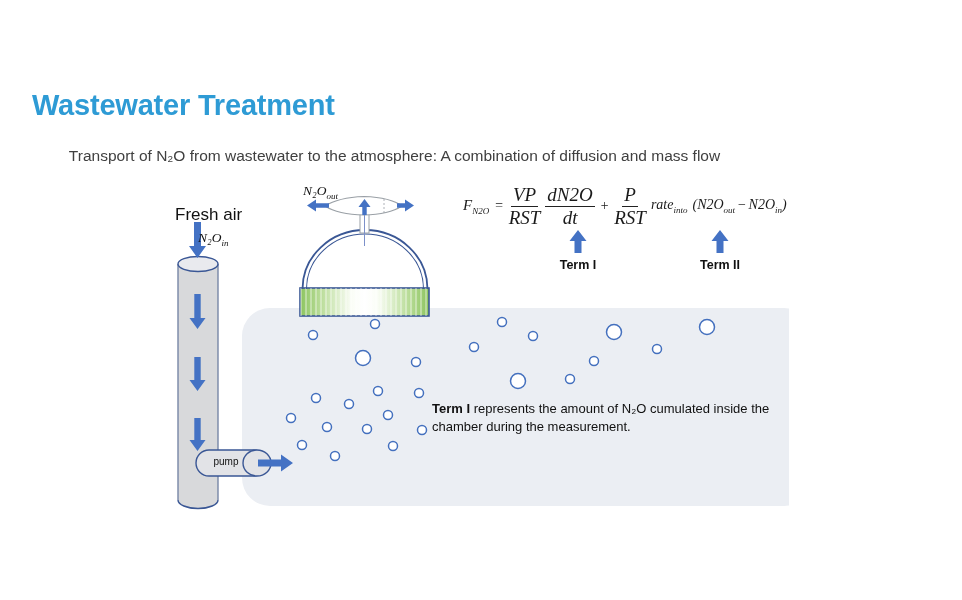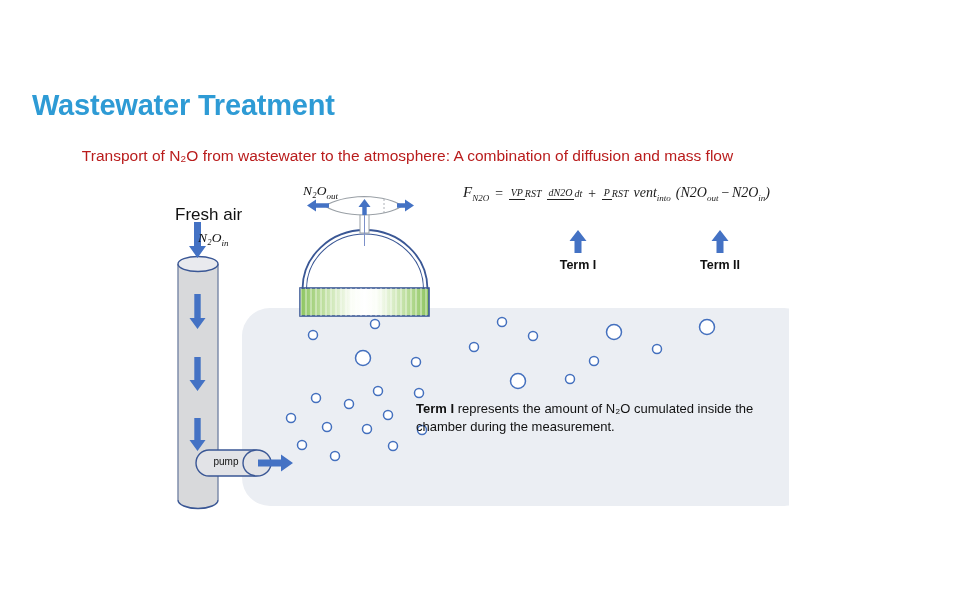--- a/index.html
+++ b/index.html
@@ -1,21 +1,21 @@
 <!DOCTYPE html>
 <html style="--title: #2E9BD5; --arrow: #4472C4; --outline: #3A5795; --water: #EBEEF3; --green: #8CC45F; --bubble: #4470BE;"><head>
 <meta charset="utf-8">
 <style>
   html,body{margin:0;padding:0;background:#fff;}
   .slide{position:relative;width:789px;height:600px;background:#fff;overflow:hidden;
          font-family:"Liberation Sans",sans-serif;}
   .title{position:absolute;left:32px;top:89px;font-size:29px;font-weight:bold;
          color:var(--title);letter-spacing:-0.2px;}
-  .subtitle{position:absolute;left:13px;top:147px;width:100%;text-align:center;
-            font-size:15.5px;color:#b91c1c;}
+  .subtitle{position:absolute;left:0;top:147px;width:100%;text-align:center;
+            font-size:15.5px;color:#404040;}
   .water{position:absolute;left:242px;top:308px;width:570px;height:198px;
          background:var(--water);border-radius:28px;}
   svg.overlay{position:absolute;left:0;top:0;width:962px;height:600px;z-index:2;}
   
   .cyl-fill{fill:#D8D9DB;}
   .cyl-side{stroke:#7786A6;stroke-width:1.4;}
   .cyl-top{fill:#E9EAEE;stroke:var(--outline);stroke-width:1.4;}
   .cyl-bottom{fill:#D8D9DB;stroke:var(--outline);stroke-width:1.4;}
   .band{stroke:var(--outline);stroke-width:1.6;}
   .dome{fill:none;stroke:var(--outline);stroke-width:1.8;}
@@ -32,29 +32,29 @@
   .lab{position:absolute;z-index:3;color:#111;text-align:center;}
   .math{font-family:"Liberation Serif",serif;font-style:italic;font-size:13.5px;}
   .math sub{font-size:9px;}
   #fresh-air{left:175px;top:205px;font-size:17px;}
   #n2o-in{left:198px;top:230px;}
   #n2o-out{left:303px;top:183px;}
   #pump-label{left:196px;top:456px;width:60px;text-align:center;font-size:10px;}
   .term-arrow-label{font-weight:bold;font-size:12.5px;width:64px;text-align:center;}
   #term1-label{left:546px;top:258px;}
   #term2-label{left:688px;top:258px;}
-  .note{position:absolute;left:416px;width:372px;z-index:3;font-size:13px;
+  .note{position:absolute;left:432px;width:372px;z-index:3;font-size:13px;
         line-height:17.5px;color:#111;}
   #note1{top:400px;} #note2{top:452px;}
   
   .formula{position:absolute;left:463px;top:184px;z-index:3;display:flex;align-items:center;
            gap:5px;font-family:"Liberation Serif",serif;font-style:italic;font-size:14px;color:#1a1a1a;}
   .formula .fvar{font-size:15px;}
   .formula sub{font-size:9px;font-style:italic;}
-  .frac{display:inline-flex;align-items:center;font-size:10px;line-height:1.15;}
+  .frac{display:inline-flex;flex-direction:column;align-items:center;font-size:19px;line-height:1.15;}
   .frac .num{border-bottom:1.2px solid #222;padding:0 2px;}
   .mns{margin:0 2px;}
 </style>
 </head>
 <body>
 
 <div class="slide">
 
   <div class="title">Wastewater Treatment</div>
   <div class="subtitle">Transport of N₂O from wastewater to the atmosphere: A combination of diffusion and mass flow</div>
@@ -163,21 +163,21 @@
       </span>
     <span class="frac">
         <span class="num">dN2O</span>
         <span class="den">dt</span>
       </span>
     <span>+</span>
     <span class="frac">
         <span class="num">P</span>
         <span class="den">RST</span>
       </span>
-    <span><span>vent</span><sub>into</sub></span>
+    <span><span>rate</span><sub>into</sub></span>
     <span><span>(</span><span>N2O</span><sub>out</sub><span class="mns">−</span><span>N2O</span><sub>in</sub><span>)</span></span>
   </div>
 
   <div class="lab term-arrow-label" id="term1-label">Term I</div>
   <div class="lab term-arrow-label" id="term2-label">Term II</div>
 
   <div class="note" id="note1"><b>Term I</b><span> represents the amount of N₂O cumulated inside the chamber during the measurement.</span></div>
 
 </div>
 

